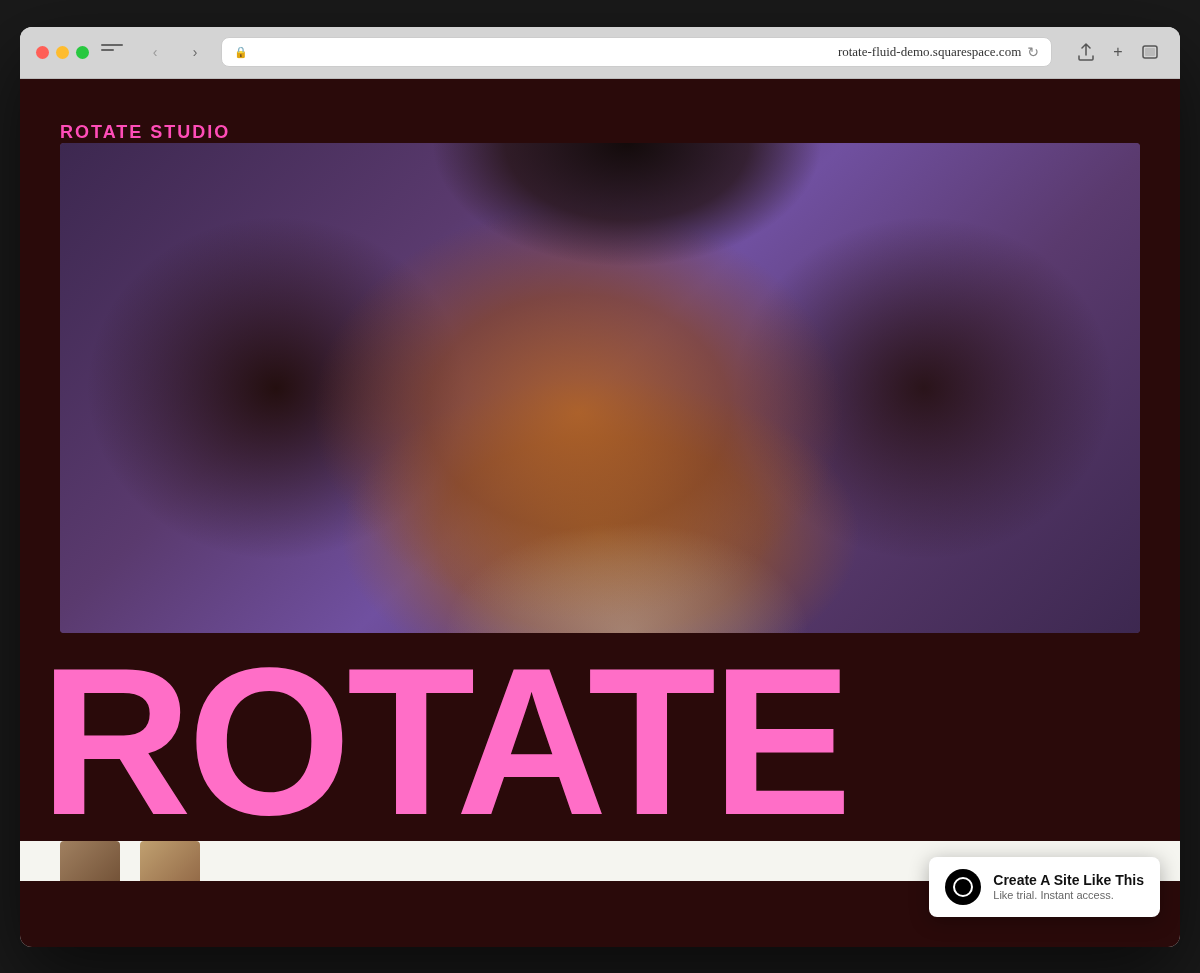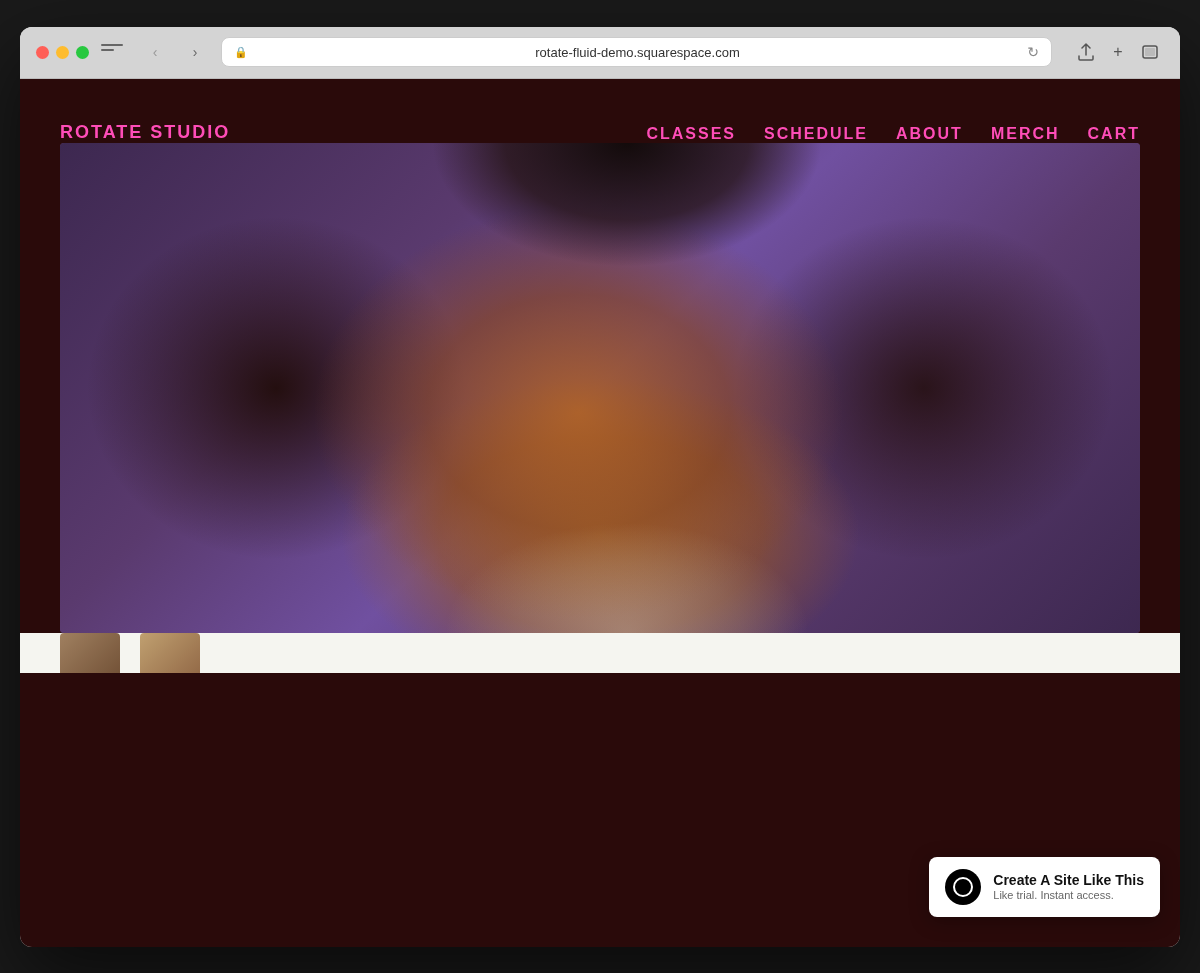--- a/index.html
+++ b/index.html
@@ -93,21 +93,22 @@
 
     .lock-icon {
       color: #888;
       font-size: 11px;
     }
 
     .address-text {
       font-size: 13px;
       color: #333;
       flex: 1;
-      text-align: center;
+      text-align: right;
+      font-family: Liberation Serif, serif;
     }
 
     .refresh-icon {
       color: #888;
       font-size: 14px;
       cursor: pointer;
     }
 
     .browser-actions {
       display: flex;
@@ -363,33 +364,29 @@
           <rect x="3" y="3" width="10" height="8" rx="1" fill="#555" opacity="0.2"></rect>
         </svg>
       </div>
     </div>
   </div>
 
   <div class="website">
 
     <nav class="nav">
       <div class="nav-logo">ROTATE STUDIO</div>
-      <div class="nav-links">
-        <a class="nav-link">CLASSES</a>
-        <a class="nav-link">SCHEDULE</a>
-        <a class="nav-link">ABOUT</a>
-        <a class="nav-link">MERCH</a>
-        <a class="nav-link">CART</a>
-      </div>
     </nav>
 
     <div class="hero-image-container">
       <div class="hero-image"></div>
     </div>
 
+    <div class="rotate-section">
+      <div class="rotate-text">ROTATE</div>
+    </div>
 
     <div class="squarespace-badge">
       <div class="ss-logo">
         <div class="ss-logo-inner"></div>
       </div>
       <div class="ss-text">
         <span class="ss-cta">Create A Site Like This</span>
         <span class="ss-sub">Like trial. Instant access.</span>
       </div>
     </div>

